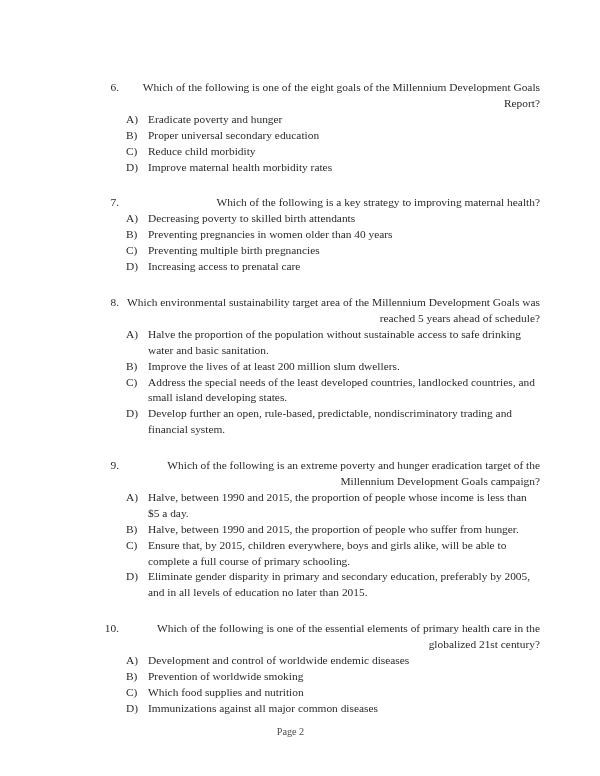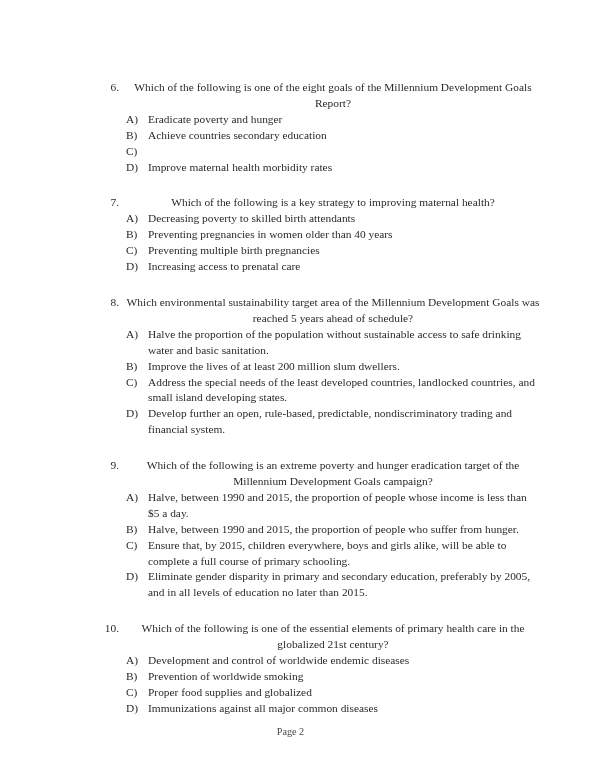--- a/index.html
+++ b/index.html
@@ -42,21 +42,21 @@
   }
   .q-num {
     width: 21px;
     min-width: 21px;
     text-align: right;
     padding-right: 7px;
     box-sizing: content-box;
   }
   .q-stem {
     flex: 1;
-    text-align: center;
+    text-align: right;
   }
   .options {
     margin-top: 0px;
   }
   .option {
     display: flex;
     align-items: flex-start;
     font-size: 11.4px;
     line-height: 15.9px;
     padding-left: 28px;
@@ -95,24 +95,25 @@
         <span class="q-num">6.</span>
         <span class="q-stem">Which of the following is one of the eight goals of the Millennium Development Goals Report?</span>
       </div>
       <div class="options">
         <div class="option">
           <span class="opt-letter">A)</span>
           <span class="opt-text">Eradicate poverty and hunger</span>
         </div>
         <div class="option">
           <span class="opt-letter">B)</span>
-          <span class="opt-text">Achieve countries secondary education</span>
-        </div>
-        <div class="option">
-          <span class="opt-letter">C)</span>
+          <span class="opt-text">Proper universal secondary education</span>
+        </div>
+        <div class="option">
+          <span class="opt-letter">C)</span>
+          <span class="opt-text">Reduce child morbidity</span>
         </div>
         <div class="option">
           <span class="opt-letter">D)</span>
           <span class="opt-text">Improve maternal health morbidity rates</span>
         </div>
       </div>
     </div>
 
     <div class="question">
       <div class="q-head">
@@ -198,21 +199,21 @@
         <div class="option">
           <span class="opt-letter">A)</span>
           <span class="opt-text">Development and control of worldwide endemic diseases</span>
         </div>
         <div class="option">
           <span class="opt-letter">B)</span>
           <span class="opt-text">Prevention of worldwide smoking</span>
         </div>
         <div class="option">
           <span class="opt-letter">C)</span>
-          <span class="opt-text">Proper food supplies and globalized</span>
+          <span class="opt-text">Which food supplies and nutrition</span>
         </div>
         <div class="option">
           <span class="opt-letter">D)</span>
           <span class="opt-text">Immunizations against all major common diseases</span>
         </div>
       </div>
     </div>
 
   </div>
 

